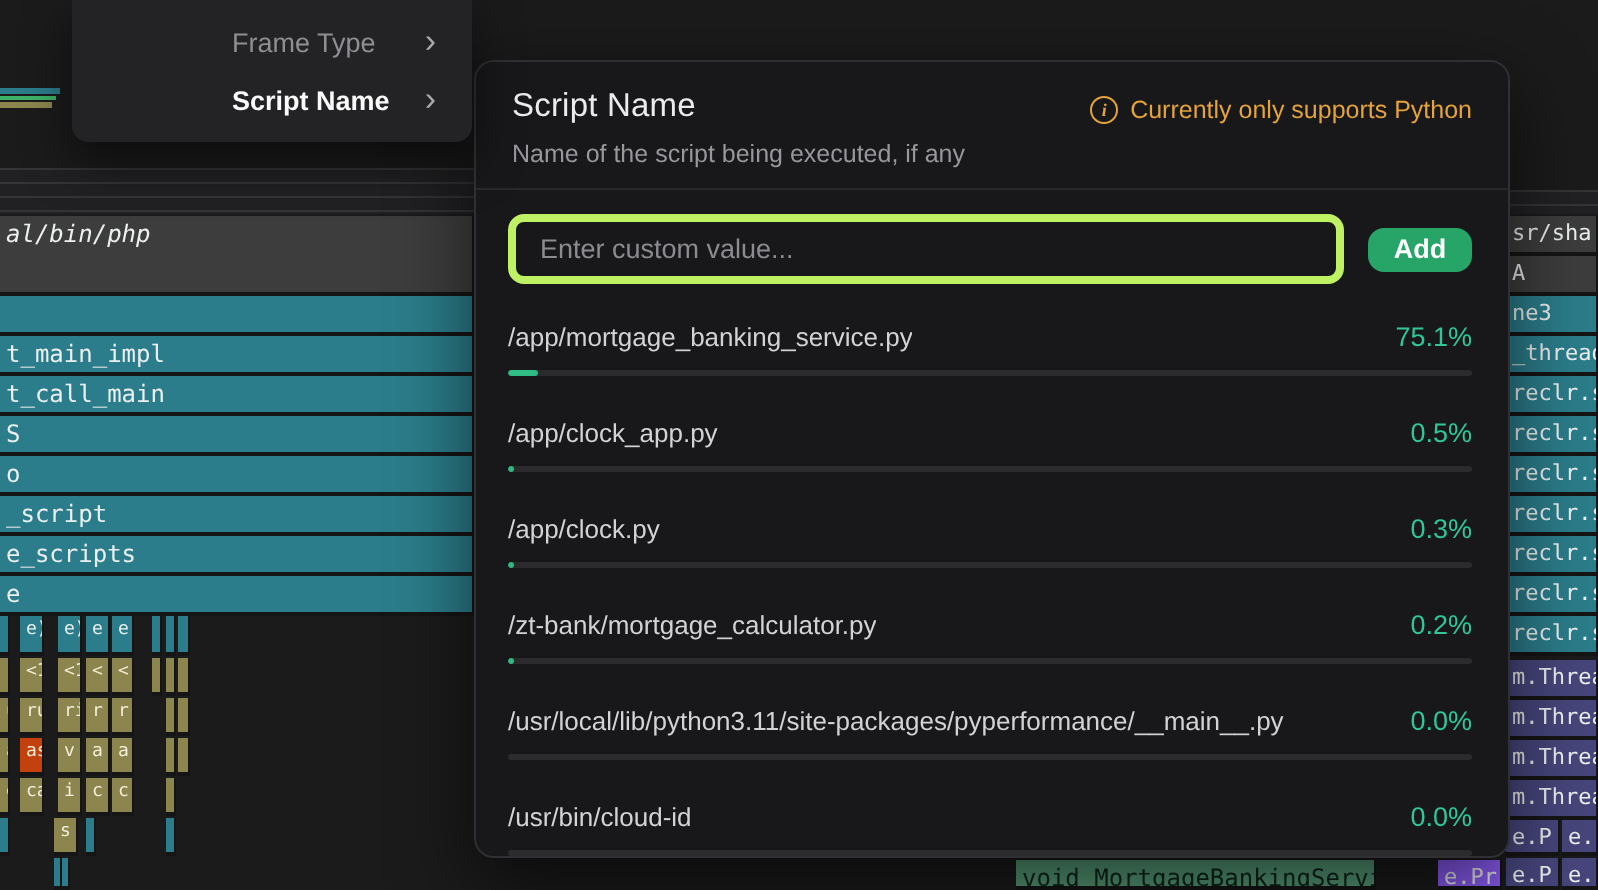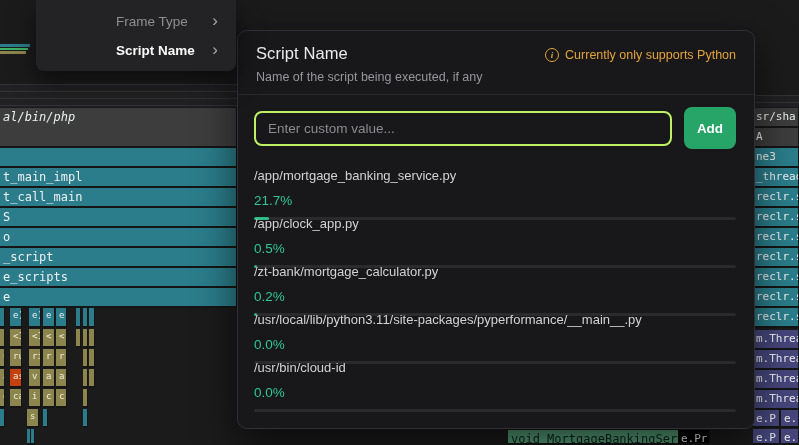--- a/index.html
+++ b/index.html
@@ -65,33 +65,33 @@
     display: flex; align-items: center; gap: 6px;
   }
   .info-icon {
     width: 14px; height: 14px; border: 1.4px solid #e4a33c; border-radius: 50%;
     display: inline-flex; align-items: center; justify-content: center;
     font-size: 9px; font-weight: 700; font-family: "Liberation Serif", serif; font-style: italic;
   }
   .input-row { display: flex; gap: 12px; padding: 12px 18px 10px 16px; align-items: center; }
   .custom-input {
     flex: 1; height: 35px;
-    background: #18181a; border: 2px solid #bef264; border-radius: 8px;
+    background: #18181a; border: 4px solid #bef264; border-radius: 8px;
     color: #dddddf; font-size: 13.5px; padding: 0 12px; outline: none;
     font-family: "Liberation Sans", sans-serif;
   }
   .custom-input::placeholder { color: #8b8b90; }
   .add-btn {
-    width: 52px; height: 42px; border: none; border-radius: 8px;
+    width: 52px; height: 22px; border: none; border-radius: 8px;
     background: #27a468; color: #ffffff; font-weight: 700; font-size: 13.5px;
     font-family: "Liberation Sans", sans-serif; cursor: pointer;
   }
   .script-list { list-style: none; padding: 0 18px 0 16px; }
   .script-item { padding-top: 9px; height: 48px; cursor: pointer; }
-  .script-item .row1 { display: flex; justify-content: space-between; align-items: baseline; gap: 10px; flex-direction: column; }
+  .script-item .row1 { display: flex; justify-content: space-between; align-items: baseline; gap: 10px; }
   .script-path { font-size: 13px; color: #d3d3d5; white-space: nowrap; overflow: hidden; }
   .script-pct { font-size: 13.5px; color: #30c795; white-space: nowrap; }
   .track { height: 3px; background: #2b2b2e; border-radius: 2px; margin-top: 9px; overflow: hidden; }
   .fill { height: 100%; background: #2dbd85; border-radius: 2px; }
 </style>
 </head>
 <body>
 
 <div id="flame">
     <div class="fstrip" style="left: 0px; top: 84px; width: 237px; height: 23px;"></div>
@@ -164,21 +164,21 @@
     <div class="fcell" style="left: 753px; top: 308px; width: 46px; height: 20px; background: rgb(43, 125, 139); font-size: 11px;">reclr.s</div>
     <div class="fcell" style="left: 753px; top: 330px; width: 46px; height: 20px; background: rgb(70, 70, 124); font-size: 11px;">m.Threa</div>
     <div class="fcell" style="left: 753px; top: 350px; width: 46px; height: 20px; background: rgb(70, 70, 124); font-size: 11px;">m.Threa</div>
     <div class="fcell" style="left: 753px; top: 370px; width: 46px; height: 20px; background: rgb(70, 70, 124); font-size: 11px;">m.Threa</div>
     <div class="fcell" style="left: 753px; top: 390px; width: 46px; height: 20px; background: rgb(70, 70, 124); font-size: 11px;">m.Threa</div>
     <div class="fcell" style="left: 753px; top: 410px; width: 27px; height: 18px; background: rgb(70, 70, 124); font-size: 11px;">e.P</div>
     <div class="fcell" style="left: 781px; top: 410px; width: 18px; height: 18px; background: rgb(70, 70, 124); font-size: 11px;">e.</div>
     <div class="fcell" style="left: 753px; top: 429px; width: 27px; height: 16px; background: rgb(70, 70, 124); font-size: 11px;">e.P</div>
     <div class="fcell" style="left: 781px; top: 429px; width: 18px; height: 16px; background: rgb(70, 70, 124); font-size: 11px;">e.</div>
     <div class="fcell" style="left: 508px; top: 430px; width: 180px; height: 15px; background: rgb(85, 156, 119); font-size: 12px; color: rgb(14, 36, 27);">void MortgageBankingServi</div>
-    <div class="fcell" style="left: 678px; top: 430px; width: 32px; height: 15px; background: #000000; font-size: 11px;">e.Pr</div>
+    <div class="fcell" style="left: 719px; top: 430px; width: 32px; height: 15px; background: #8b5cf6; font-size: 11px;">e.Pr</div>
   </div>
 
 <div class="context-menu">
   <div class="menu-item dim">
     <span class="mi-label">Frame Type</span>
     <span class="chev">›</span>
   </div>
   <div class="menu-item active">
     <span class="mi-label">Script Name</span>
     <span class="chev">›</span>
@@ -195,37 +195,46 @@
     <div class="pop-sub">Name of the script being executed, if any</div>
   </div>
   <div class="input-row">
     <input class="custom-input" type="text" placeholder="Enter custom value..." style="">
     <button class="add-btn">Add</button>
   </div>
   <ul class="script-list">
       <li class="script-item">
         <div class="row1">
           <span class="script-path">/app/mortgage_banking_service.py</span>
-          <span class="script-pct">21.7%</span>
+          <span class="script-pct">75.1%</span>
         </div>
         <div class="track">
           <div class="fill" style="width: 3.2%; min-width: 3px;"></div>
         </div>
       </li>
       <li class="script-item">
         <div class="row1">
           <span class="script-path">/app/clock_app.py</span>
           <span class="script-pct">0.5%</span>
         </div>
         <div class="track">
           <div class="fill" style="width: 0.5%; min-width: 3px;"></div>
         </div>
       </li>
       <li class="script-item">
         <div class="row1">
+          <span class="script-path">/app/clock.py</span>
+          <span class="script-pct">0.3%</span>
+        </div>
+        <div class="track">
+          <div class="fill" style="width: 0.3%; min-width: 3px;"></div>
+        </div>
+      </li>
+      <li class="script-item">
+        <div class="row1">
           <span class="script-path">/zt-bank/mortgage_calculator.py</span>
           <span class="script-pct">0.2%</span>
         </div>
         <div class="track">
           <div class="fill" style="width: 0.2%; min-width: 3px;"></div>
         </div>
       </li>
       <li class="script-item">
         <div class="row1">
           <span class="script-path">/usr/local/lib/python3.11/site-packages/pyperformance/__main__.py</span>

